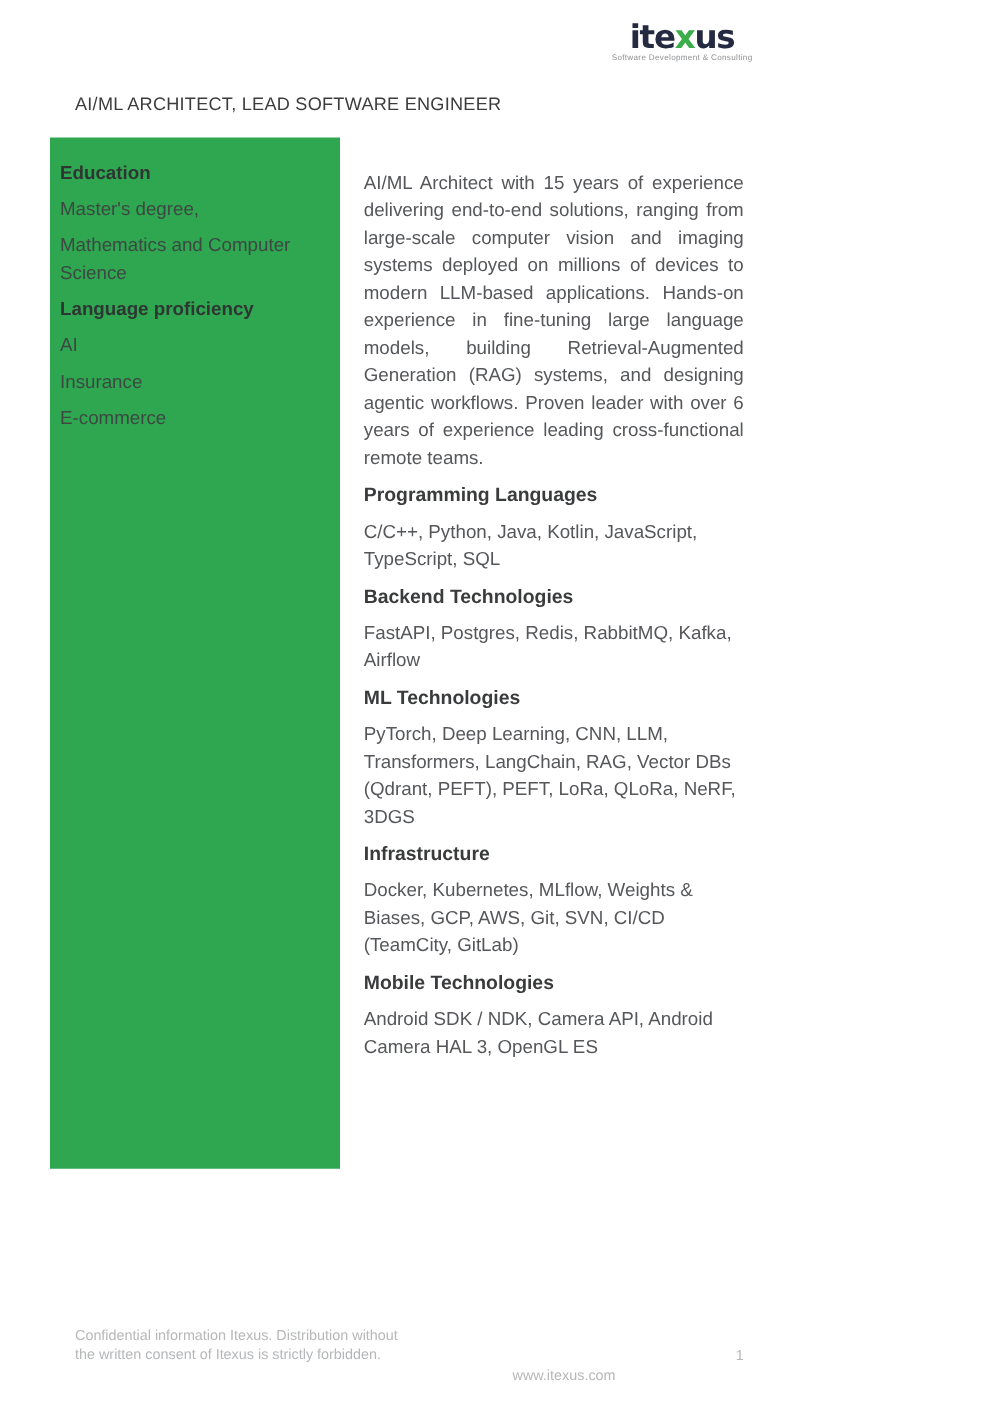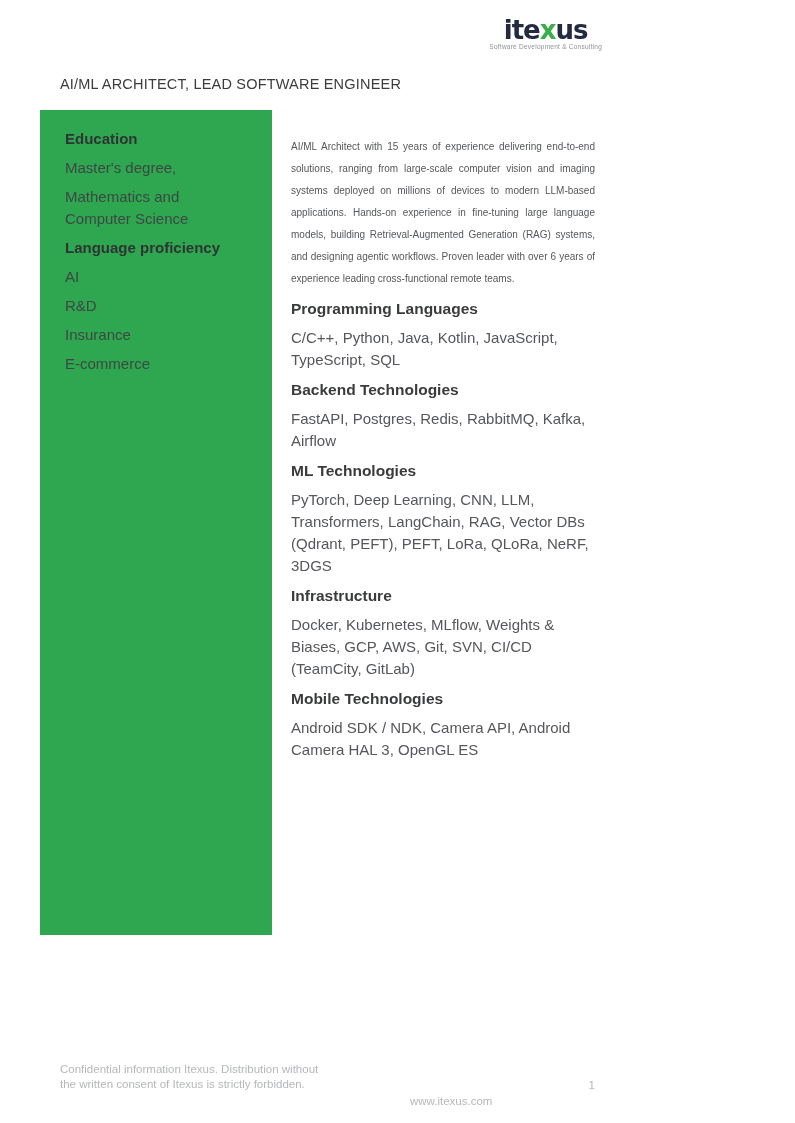--- a/index.html
+++ b/index.html
@@ -47,40 +47,40 @@
   }
 
   
   .content{
     position:absolute;top:110px;left:40px;right:40px;
     display:flex;align-items:flex-start;
   }
   .sidebar{
     width:232px;min-height:825px;flex:none;
     background:var(--sidebar-green);
-    padding:18px 25px;
+    padding:18px 8px;
   }
   .sb-heading{
     font-size:15px;font-weight:700;color:var(--sidebar-heading);
     line-height:22px;margin-bottom:7px;
   }
   .sb-item{
     font-size:15px;color:var(--sidebar-item);
     line-height:22px;margin-bottom:7px;
   }
   .main{
     margin-left:19px;width:454px;padding-top:19px;
   }
   .headline{
     font-size:15.5px;font-weight:700;color:var(--heading-dark);
     line-height:22px;
   }
   .summary{
     margin-top:7px;
-    font-size:10px;color:var(--body-gray);
+    font-size:15px;color:var(--body-gray);
     line-height:22px;text-align:justify;
   }
   .sec-heading{
     margin-top:8px;
     font-size:15.5px;font-weight:700;color:var(--heading-dark);
     line-height:22px;
   }
   .sec-text{
     margin-top:7px;margin-bottom:7px;
     font-size:15px;color:var(--body-gray);
@@ -114,21 +114,20 @@
       <div class="sb-section">
         <div class="sb-heading">Education</div>
         <div class="sb-item">Master's degree,</div>
         <div class="sb-item">Mathematics and Computer Science</div>
       </div>
       <div class="sb-section">
         <div class="sb-heading">Language proficiency</div>
       </div>
       <div class="sb-section">
         <div class="sb-item">AI</div>
-        <div class="sb-item">R&amp;D</div>
         <div class="sb-item">Insurance</div>
         <div class="sb-item">E-commerce</div>
       </div>
     </div>
 
     <div class="main">
       <div class="summary">AI/ML Architect with 15 years of experience delivering end-to-end solutions, ranging from large-scale computer vision and imaging systems deployed on millions of devices to modern LLM-based applications. Hands-on experience in fine-tuning large language models, building Retrieval-Augmented Generation (RAG) systems, and designing agentic workflows. Proven leader with over 6 years of experience leading cross-functional remote teams.</div>
 
       <div class="sec-heading">Programming Languages</div>
       <div class="sec-text">C/C++, Python, Java, Kotlin, JavaScript, TypeScript, SQL</div>

